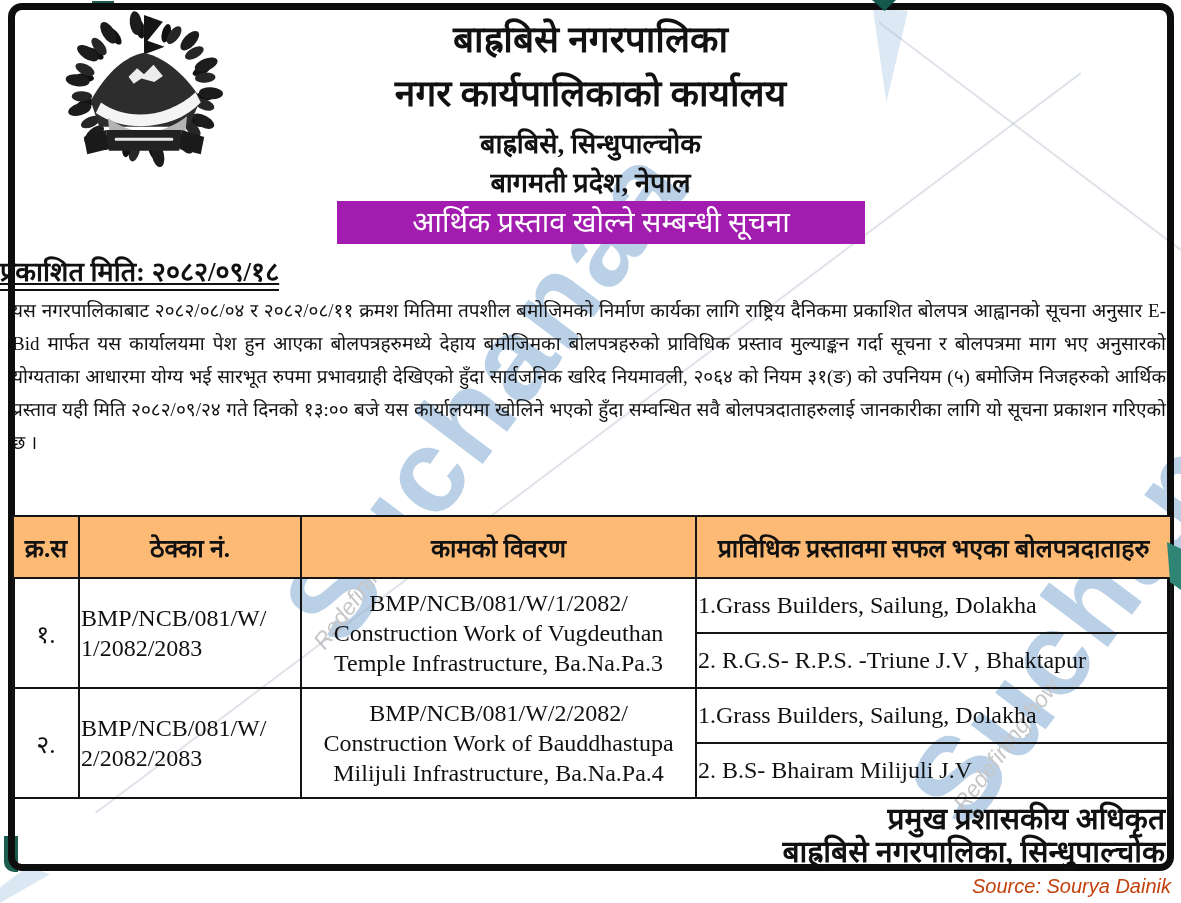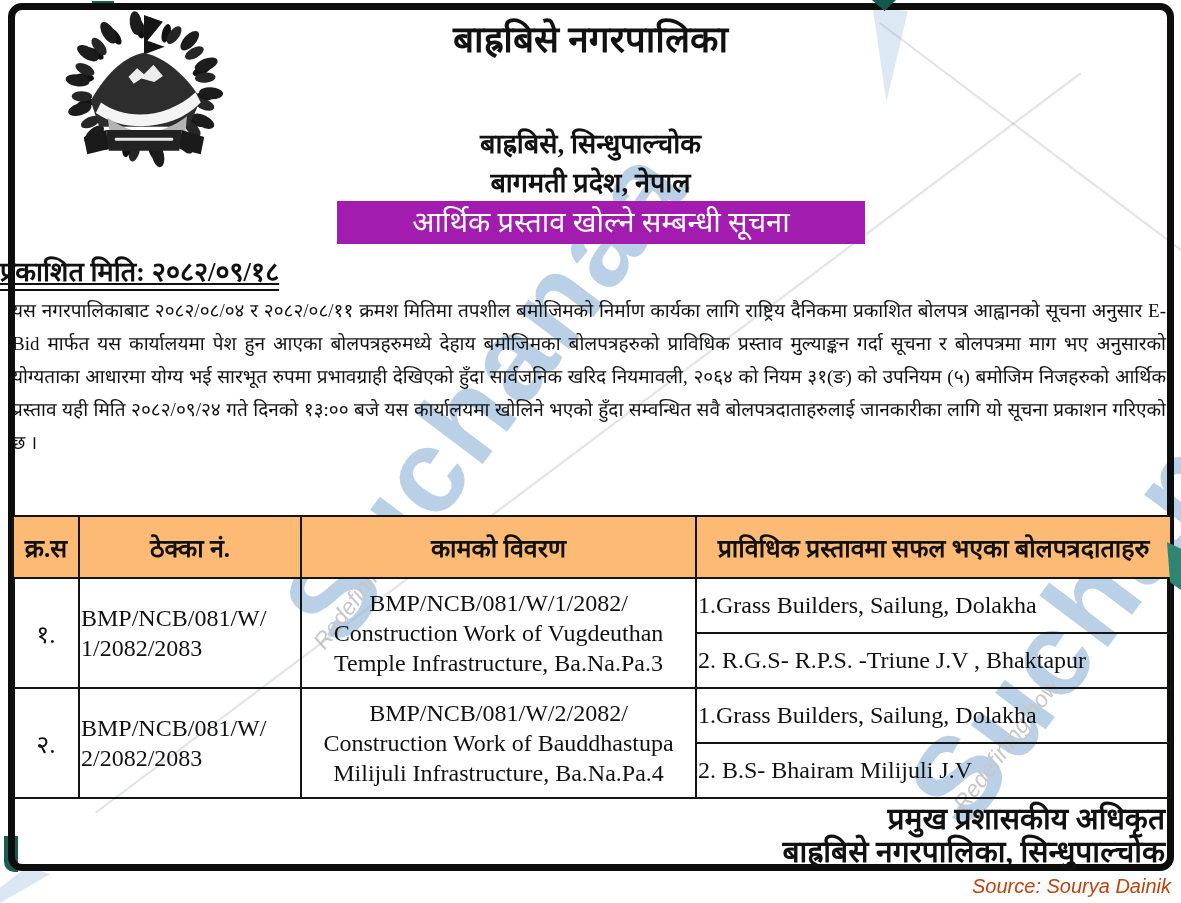--- a/index.html
+++ b/index.html
@@ -140,20 +140,21 @@
     <path d="M82,80 L92,70 L100,77 L111,66 L122,79 L112,86 L97,82 L88,88 Z" fill="#ececec"></path>
     <path d="M50,110 C80,132 128,128 160,98 L166,110 C136,142 78,146 44,122 Z" fill="#f4f4f4"></path>
     <path d="M58,128 C90,150 118,150 150,126 L148,146 L60,146 Z" fill="#b3b3b3"></path>
     <path d="M30,150 L56,142 L59,164 L34,170 Z" fill="#1a1a1a"></path>
     <path d="M170,150 L144,142 L141,164 L166,170 Z" fill="#1a1a1a"></path>
     <path d="M56,142 L144,142 L141,166 L59,166 Z" fill="#222222"></path>
     <rect x="66" y="151" width="68" height="3.5" fill="#e9e9e9" rx="1.5"></rect>
   </svg>
 
   <div class="head-line h-muni">बाह्रबिसे नगरपालिका</div>
+  <div class="head-line h-office">नगर कार्यपालिकाको कार्यालय</div>
   <div class="head-line h-addr">बाह्रबिसे, सिन्धुपाल्चोक</div>
   <div class="head-line h-prov">बागमती प्रदेश, नेपाल</div>
 
   <div class="banner">आर्थिक प्रस्ताव खोल्ने सम्बन्धी सूचना</div>
 
   <div class="pubdate">
     <span>प्रकाशित मिति: २०८२/०९/१८</span>
   </div>
 
   <p class="body-par">यस नगरपालिकाबाट २०८२/०८/०४ र २०८२/०८/११ क्रमश मितिमा तपशील बमोजिमको निर्माण कार्यका लागि राष्ट्रिय दैनिकमा प्रकाशित बोलपत्र आह्वानको सूचना अनुसार E-Bid मार्फत यस कार्यालयमा पेश हुन आएका बोलपत्रहरुमध्ये देहाय बमोजिमका बोलपत्रहरुको प्राविधिक प्रस्ताव मुल्याङ्कन गर्दा सूचना र बोलपत्रमा माग भए अनुसारको योग्यताका आधारमा योग्य भई सारभूत रुपमा प्रभावग्राही देखिएको हुँदा सार्वजनिक खरिद नियमावली, २०६४ को नियम ३१(ङ) को उपनियम (५) बमोजिम निजहरुको आर्थिक प्रस्ताव यही मिति २०८२/०९/२४ गते दिनको १३:०० बजे यस कार्यालयमा खोलिने भएको हुँदा सम्वन्धित सवै बोलपत्रदाताहरुलाई जानकारीका लागि यो सूचना प्रकाशन गरिएको छ ।</p>

